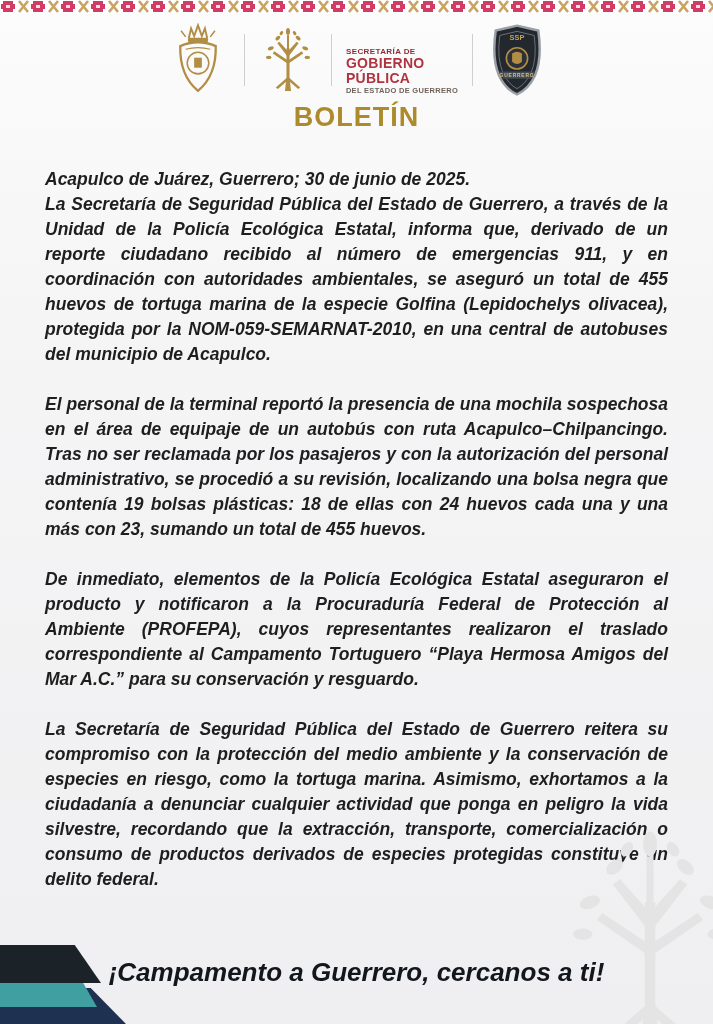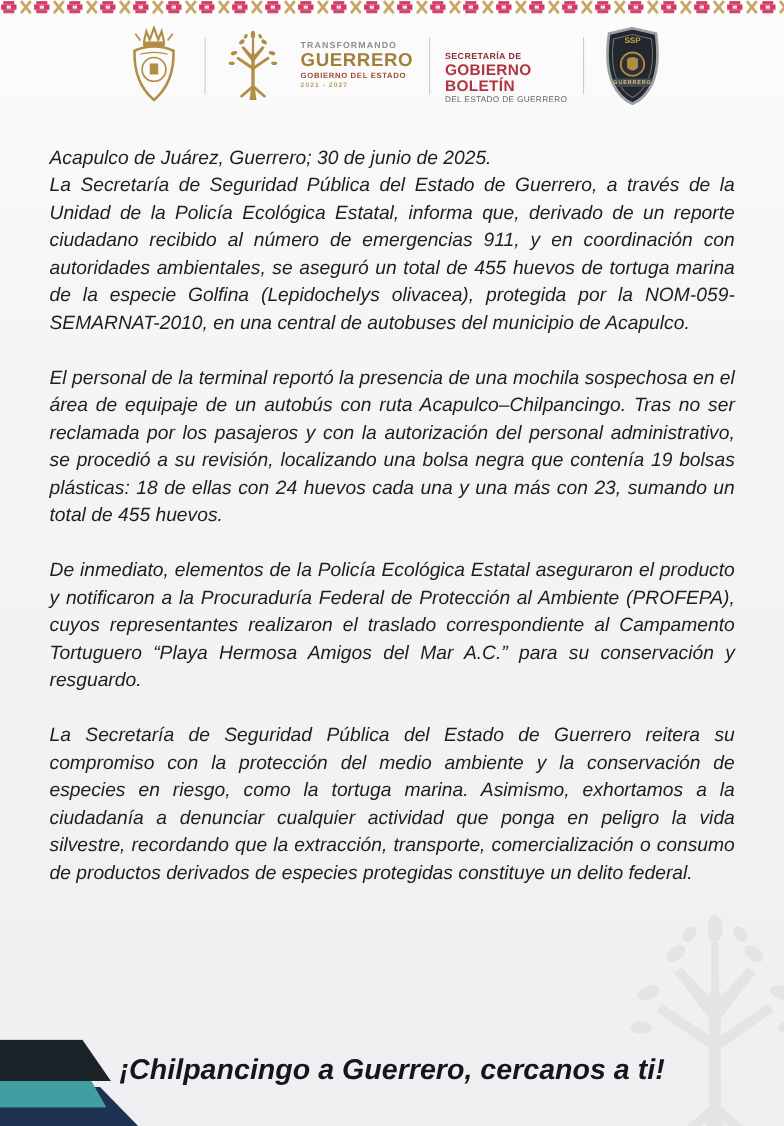--- a/index.html
+++ b/index.html
@@ -28,21 +28,21 @@
     height: 84px;
   }
   .divider { width: 1px; height: 52px; background: #cfcfcf; }
   .logo-text { display: flex; flex-direction: column; line-height: 1.05; }
   .transformando-line1 { font-size: 8px; letter-spacing: 1px; color: #8d8d8d; font-weight: bold; }
   .transformando-line2 { font-size: 17px; font-weight: bold; color: #a1803a; letter-spacing: .5px; }
   .transformando-line3 { font-size: 7px; font-weight: bold; color: #9c4a31; letter-spacing: .6px; margin-top: 2px; }
   .transformando-line4 { font-size: 6px; font-weight: bold; color: #bba05e; letter-spacing: 1px; margin-top: 1px; }
   .ssp-line1 { font-size: 8px; font-weight: bold; color: #8e2d36; letter-spacing: .4px; margin-top: 24px; }
   .ssp-line2, .ssp-line3 { font-size: 14px; font-weight: bold; color: #b03340; letter-spacing: .3px; }
-  .ssp-line4 { font-size: 7.5px; font-weight: normal; color: #6e625a; letter-spacing: .3px; margin-top: 2px; }
+  .ssp-line4 { font-size: 7.5px; font-weight: bold; color: #6e625a; letter-spacing: .3px; margin-top: 2px; }
 
   
   .kicker {
     margin-top: 5px;
     text-align: center;
     font-size: 27px;
     font-weight: bold;
     letter-spacing: 1px;
     color: #ad8b2b;
   }
@@ -57,21 +57,21 @@
     font-style: italic;
     color: #0d0d0d;
     line-height: 1.35;
   }
 
   
   .article {
     margin: 34px 45px 0;
     font-size: 17.5px;
     line-height: 25px;
-    font-weight: normal;
+    font-weight: bold;
     font-style: italic;
     color: #1e1e1e;
     text-align: justify;
   }
   .article p { margin: 0; }
   .article p.spaced { margin-top: 25px; }
 
   
   .slogan {
     position: absolute;
@@ -173,54 +173,49 @@
   </svg>
 
   <div class="header">
     <svg class="gold-mark" width="64" height="74">
         <use href="#sym-crest"></use>
       </svg>
     <div class="divider"></div>
     <svg class="gold-mark" width="58" height="66">
         <use href="#sym-tree"></use>
       </svg>
-    <div class="logo-text">
-      <span class="transformando-line1">TRANSFORMANDO</span>
-      <span class="transformando-line2">GUERRERO</span>
-      <span class="transformando-line3">GOBIERNO DEL ESTADO</span>
-      <span class="transformando-line4">2021 - 2027</span>
-    </div>
     <div class="divider"></div>
     <div class="logo-text">
       <span class="ssp-line1">SECRETARÍA DE</span>
       <span class="ssp-line2">GOBIERNO</span>
-      <span class="ssp-line3">BOLETÍN</span>
+      <span class="ssp-line3">PÚBLICA</span>
       <span class="ssp-line4">DEL ESTADO DE GUERRERO</span>
     </div>
     <div class="divider"></div>
     <svg width="60" height="72">
         <use href="#sym-badge"></use>
       </svg>
   </div>
 
+  <div class="kicker">BOLETÍN</div>
 
 
   <div class="article">
     <p>Acapulco de Juárez, Guerrero; 30 de junio de 2025.</p>
     <p>La Secretaría de Seguridad Pública del Estado de Guerrero, a través de la Unidad de la Policía Ecológica Estatal, informa que, derivado de un reporte ciudadano recibido al número de emergencias 911, y en coordinación con autoridades ambientales, se aseguró un total de 455 huevos de tortuga marina de la especie Golfina (Lepidochelys olivacea), protegida por la NOM-059-SEMARNAT-2010, en una central de autobuses del municipio de Acapulco.</p>
     <p class="spaced">El personal de la terminal reportó la presencia de una mochila sospechosa en el área de equipaje de un autobús con ruta Acapulco–Chilpancingo. Tras no ser reclamada por los pasajeros y con la autorización del personal administrativo, se procedió a su revisión, localizando una bolsa negra que contenía 19 bolsas plásticas: 18 de ellas con 24 huevos cada una y una más con 23, sumando un total de 455 huevos.</p>
     <p class="spaced">De inmediato, elementos de la Policía Ecológica Estatal aseguraron el producto y notificaron a la Procuraduría Federal de Protección al Ambiente (PROFEPA), cuyos representantes realizaron el traslado correspondiente al Campamento Tortuguero “Playa Hermosa Amigos del Mar A.C.” para su conservación y resguardo.</p>
     <p class="spaced">La Secretaría de Seguridad Pública del Estado de Guerrero reitera su compromiso con la protección del medio ambiente y la conservación de especies en riesgo, como la tortuga marina. Asimismo, exhortamos a la ciudadanía a denunciar cualquier actividad que ponga en peligro la vida silvestre, recordando que la extracción, transporte, comercialización o consumo de productos derivados de especies protegidas constituye un delito federal.</p>
   </div>
 
   <svg class="watermark" viewBox="0 0 100 130">
       <use href="#sym-tree"></use>
     </svg>
 
   <div class="corner-shapes">
     <div class="shape shape-navy"></div>
     <div class="shape shape-teal"></div>
     <div class="shape shape-black"></div>
   </div>
 
-  <div class="slogan">¡Chilpancingo a Guerrero, cercanos a ti!</div>
+  <div class="slogan">¡Campamento a Guerrero, cercanos a ti!</div>
 
 </div>
 
 </body></html>

